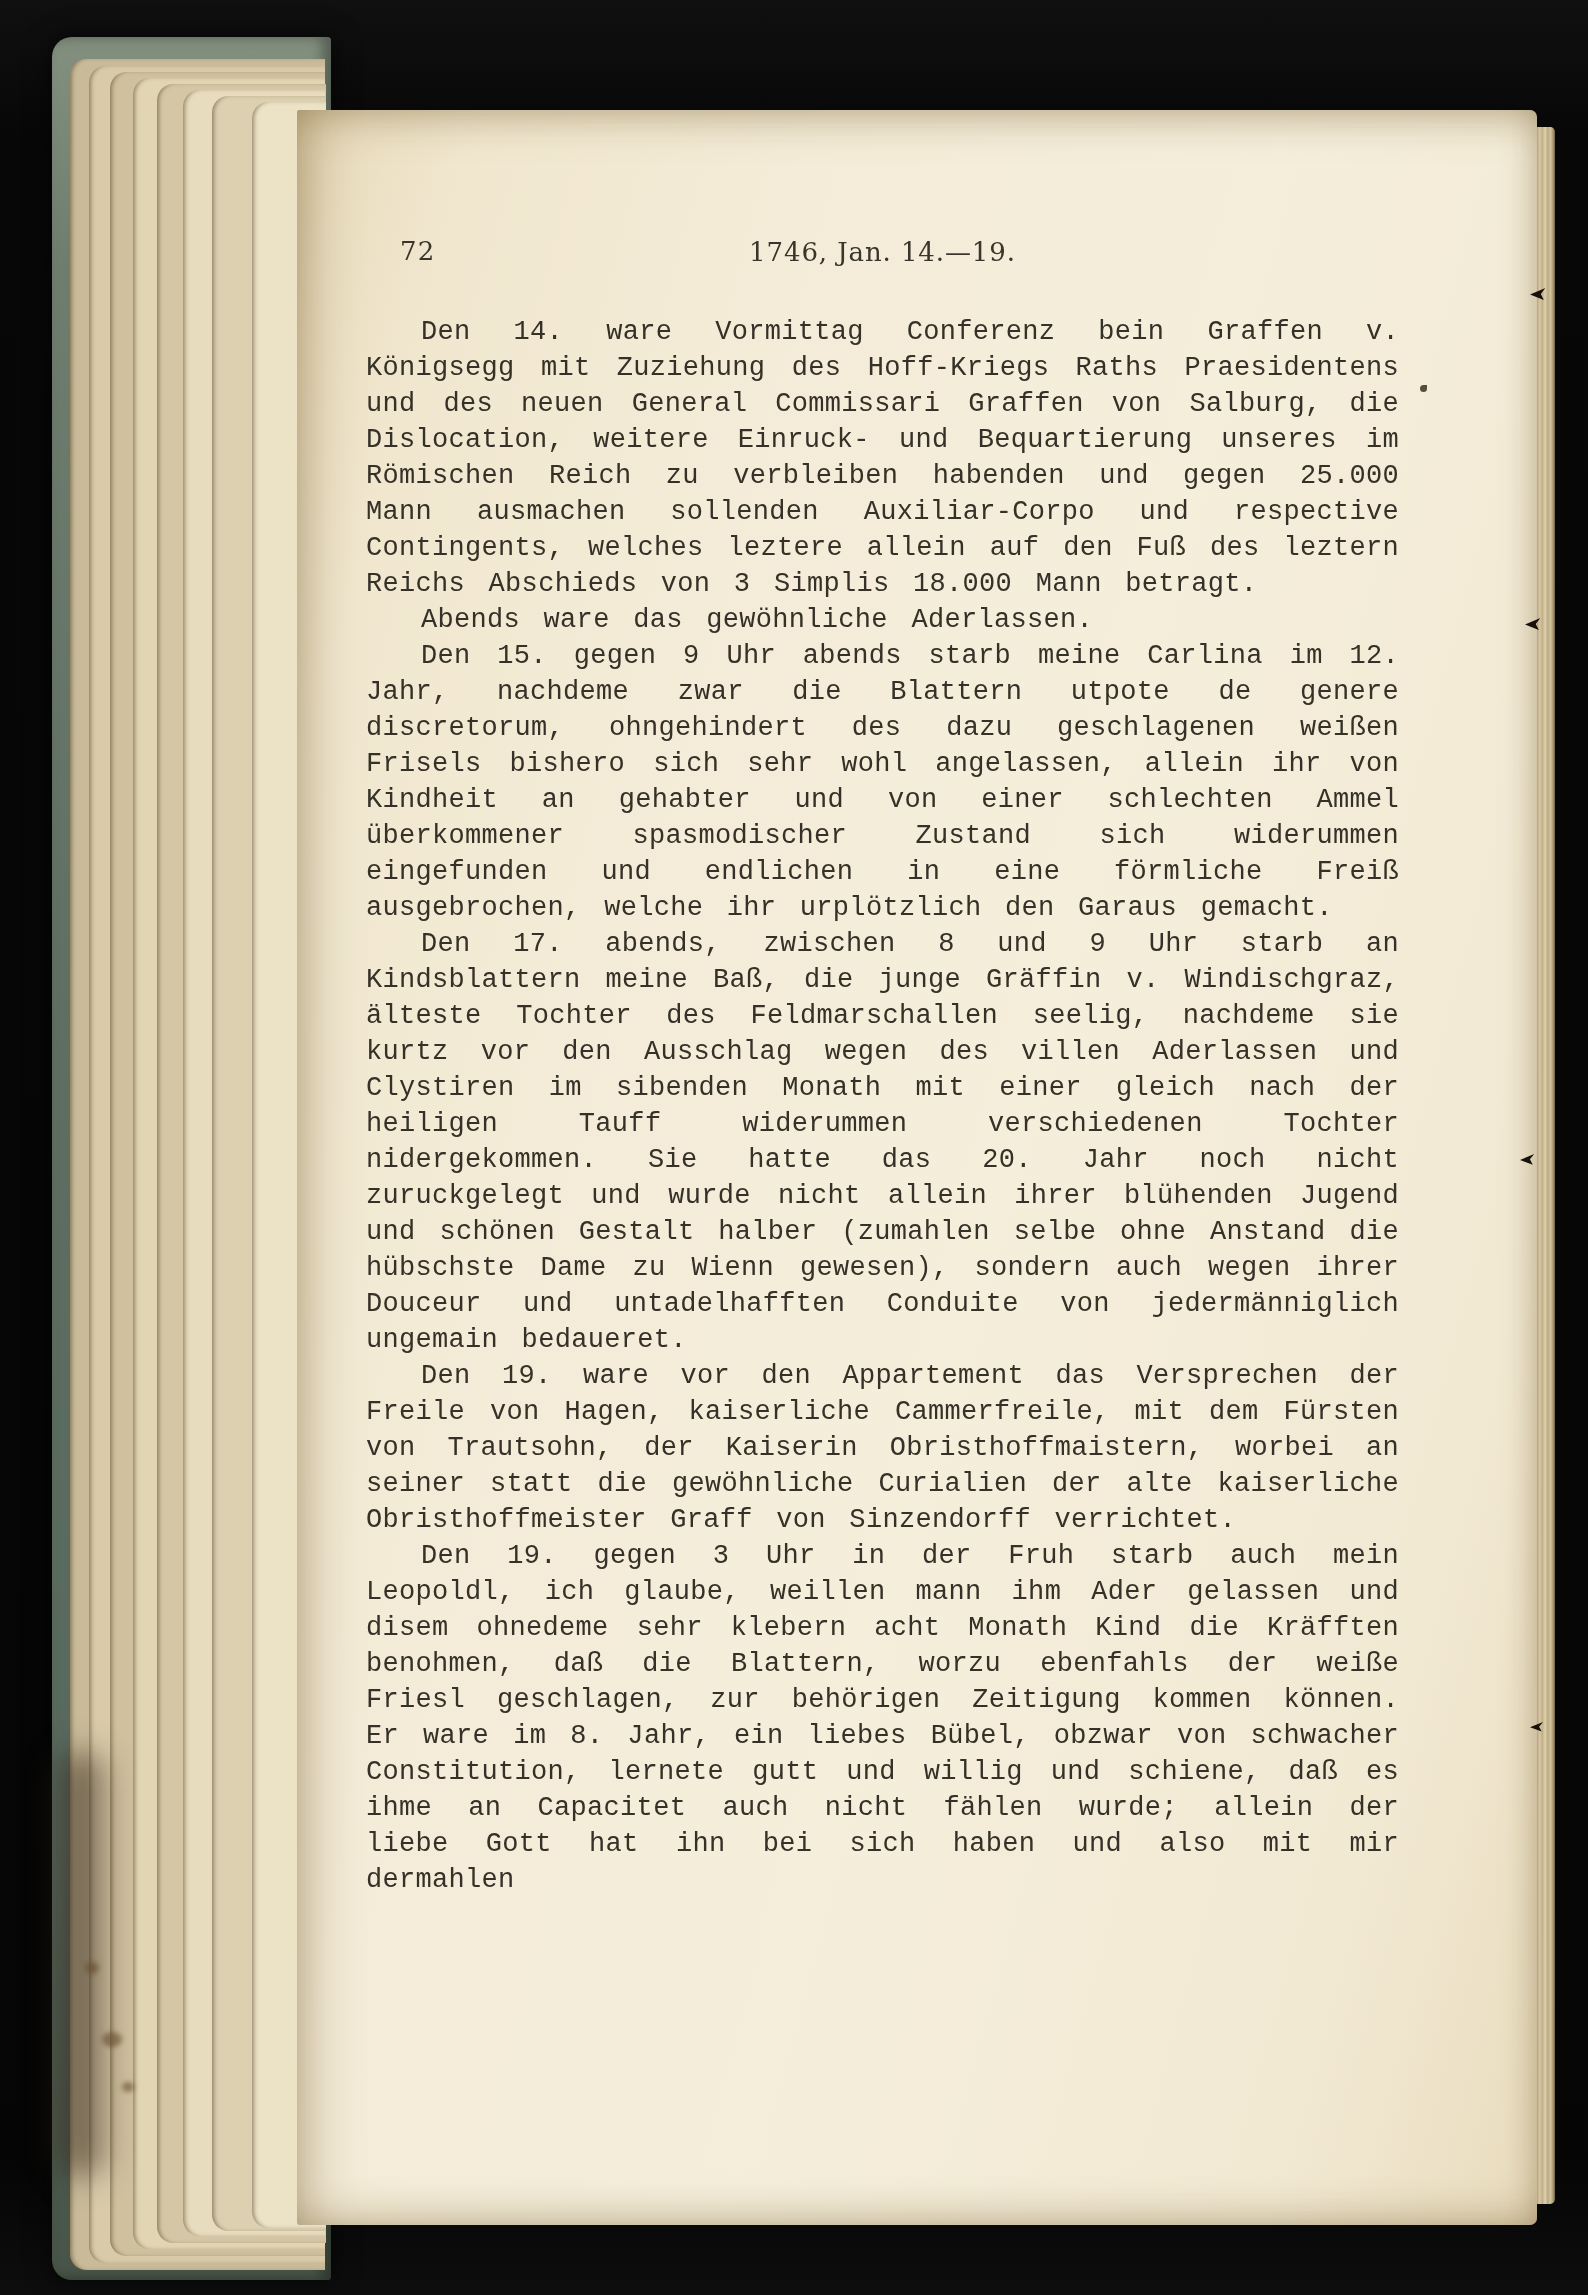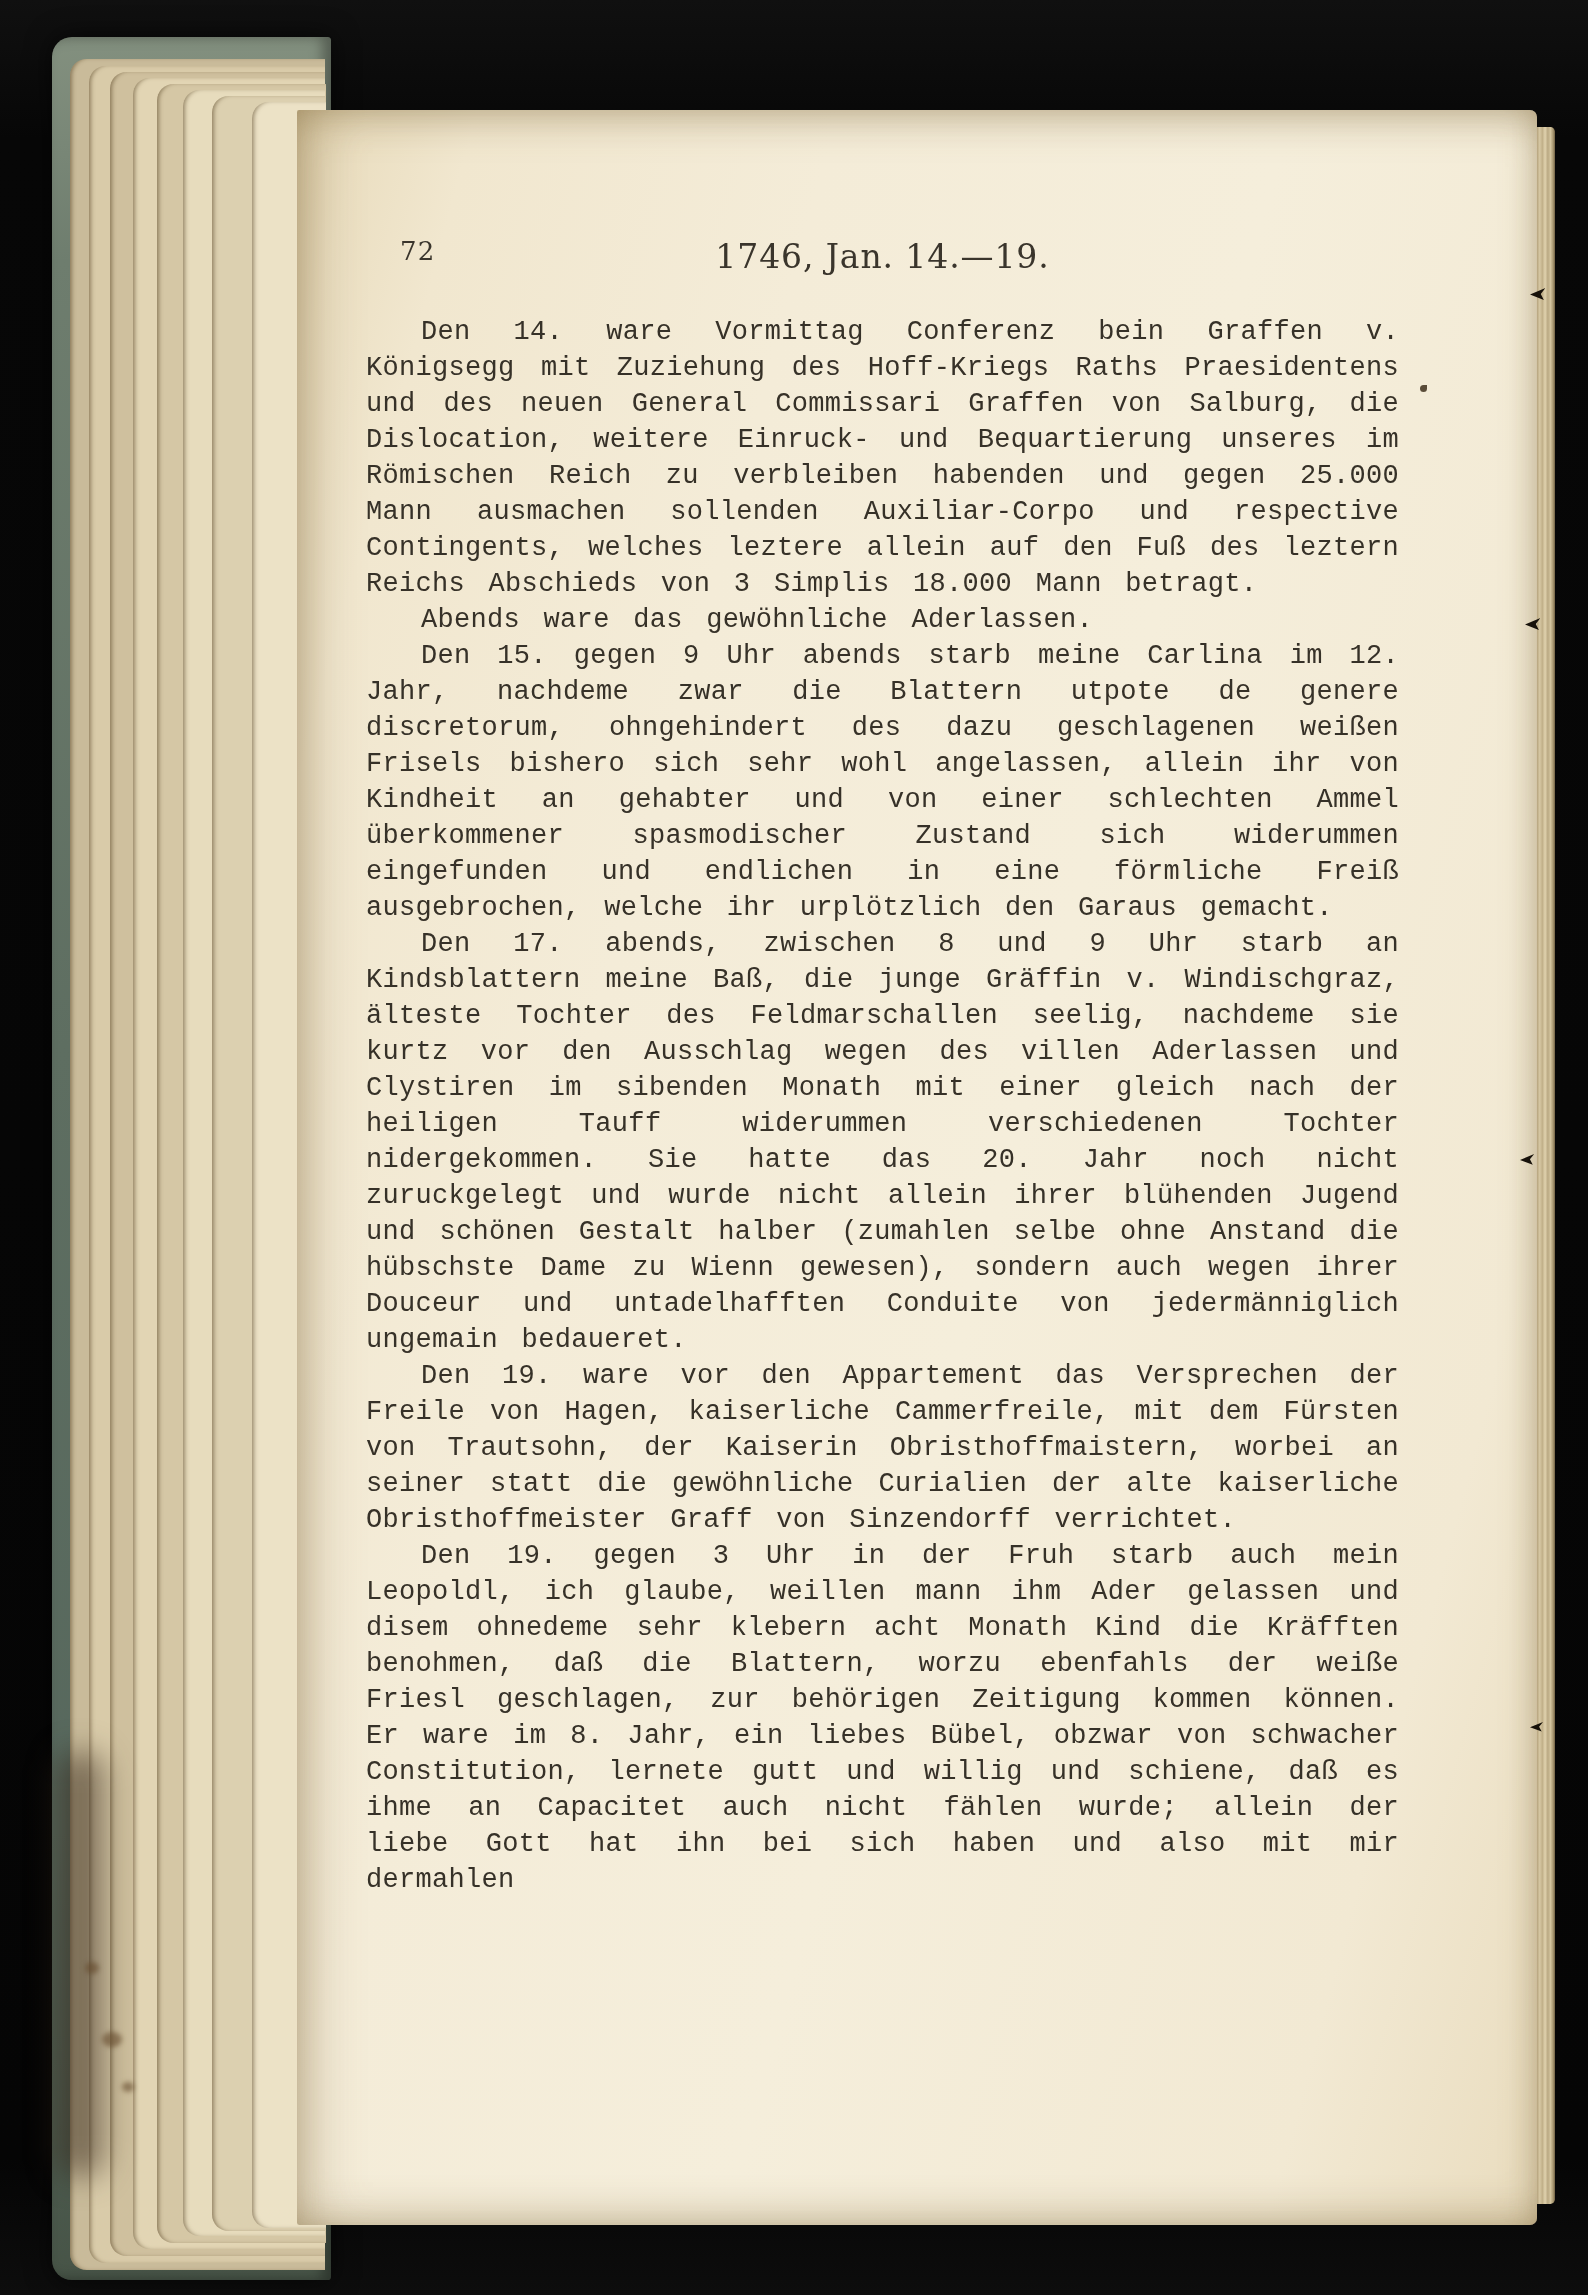--- a/index.html
+++ b/index.html
@@ -97,21 +97,21 @@
     font-size: 26px;
     letter-spacing: 1.2px;
     color: #3a352c;
     margin-left: 34px;
   }
   .running-header {
     position: absolute;
     left: 69px; top: 127px;
     width: 1033px;
     text-align: center;
-    font-size: 33px;
+    font-size: 26px;
     letter-spacing: 0.9px;
     color: #3a352c;
   }
   .text-block {
     position: absolute;
     left: 69px; top: 204px;
     width: 1033px;
     color: #363128;
     font-size: 27px;
     line-height: 36px;

